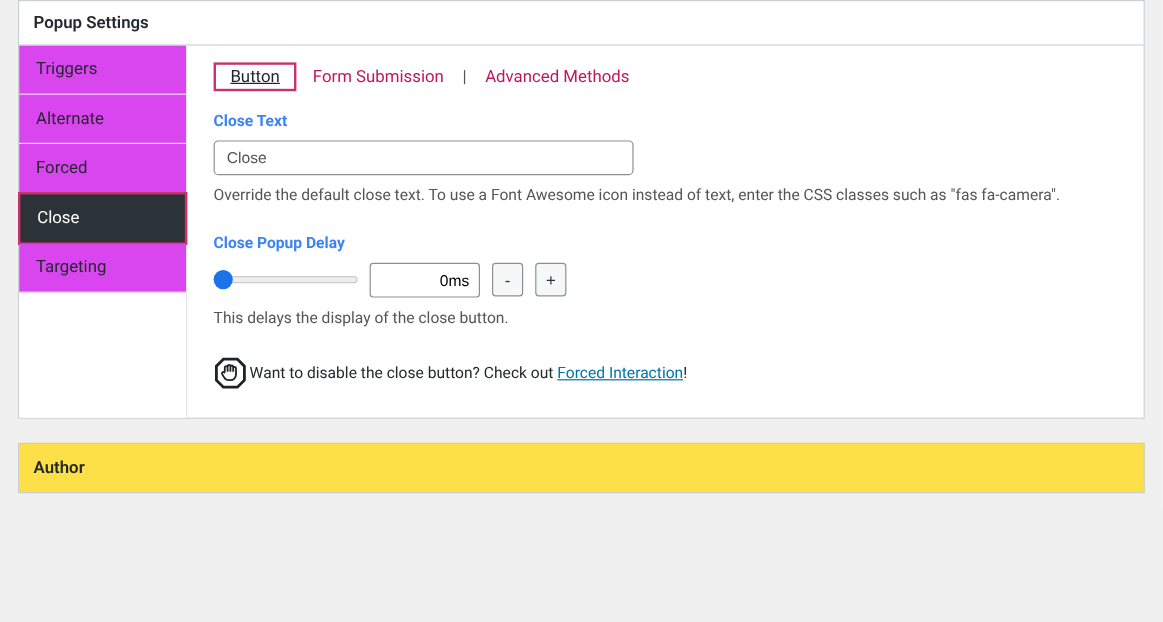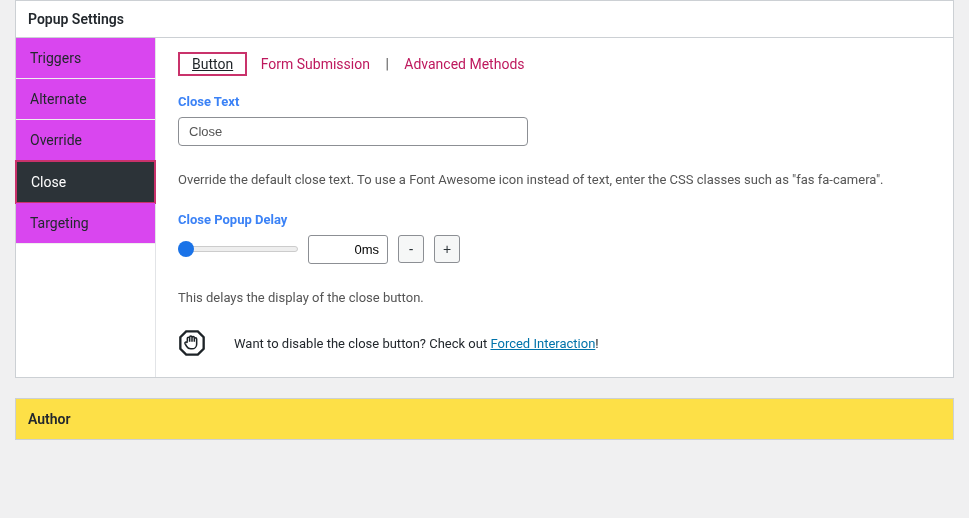--- a/index.html
+++ b/index.html
@@ -83,21 +83,21 @@
       padding: 6px 10px;
       font-size: 13px;
       color: #555;
       border: 1px solid #8c8f94;
       border-radius: 4px;
       background: #fff;
     }
     .help-text {
       font-size: 13px;
       color: #555;
-      margin-top: 24px;
+      margin-top: 8px;
       line-height: 1.5;
     }
     .field-group { margin-bottom: 22px; }
     .delay-row {
       display: flex;
       align-items: center;
       gap: 10px;
     }
     .slider-track {
       width: 120px;
@@ -111,21 +111,21 @@
       position: absolute;
       left: 0;
       top: 50%;
       transform: translate(-1px, -50%);
       width: 16px;
       height: 16px;
       border-radius: 50%;
       background: #1a73e8;
     }
     .num-input {
-      width: 80px;
+      width: 92px;
       padding: 6px 8px;
       text-align: right;
       border: 1px solid #8c8f94;
       border-radius: 3px;
       font-size: 13px;
       background: #fff;
     }
     .step-btn {
       width: 26px;
       height: 28px;
@@ -133,21 +133,21 @@
       background: #f6f7f7;
       border-radius: 3px;
       font-size: 14px;
       line-height: 1;
       cursor: pointer;
       color: #2c3338;
     }
     .tip-row {
       display: flex;
       align-items: center;
-      gap: 28px;
+      gap: 2px;
       margin-top: 10px;
     }
     .hand-icon svg { display: block; }
     .tip-link {
       color: #0073aa;
       text-decoration: underline;
     }
     .author-panel {
       background: #fde047;
       border: 1px solid #ccd0d4;
@@ -161,21 +161,21 @@
   </style>
 </head>
 <body>
 
 <div class="panel">
   <div class="panel-title">Popup Settings</div>
   <div class="panel-body">
     <div class="side-tabs">
       <div class="side-tab">Triggers</div>
       <div class="side-tab">Alternate</div>
-      <div class="side-tab">Override</div>
+      <div class="side-tab">Forced</div>
       <div class="side-tab active">Close</div>
       <div class="side-tab">Targeting</div>
     </div>
     <div class="content">
       <div class="subtabs">
         <a class="subtab active">Button</a>
         <a class="subtab">Form Submission</a>
         <span class="sep">|</span>
         <a class="subtab">Advanced Methods</a>
       </div>

